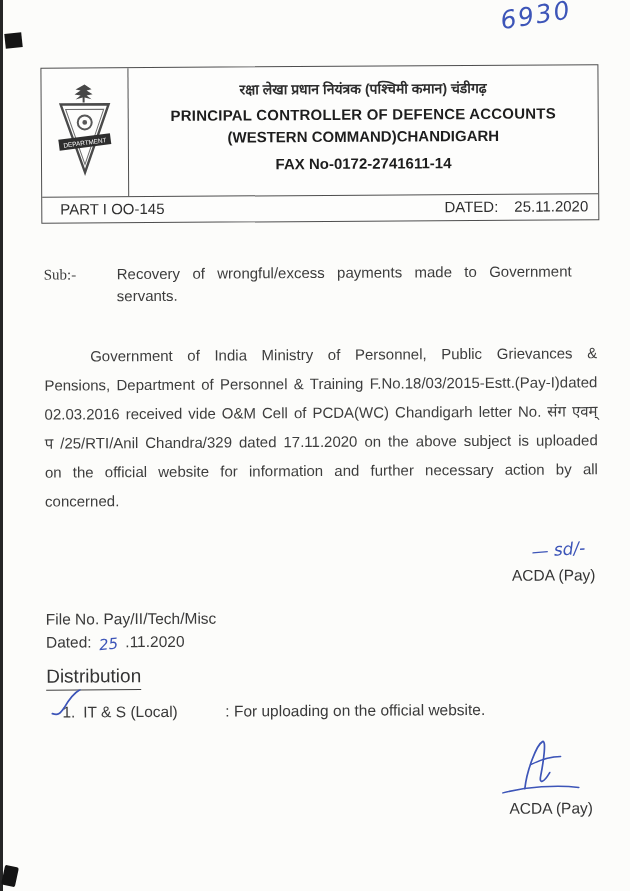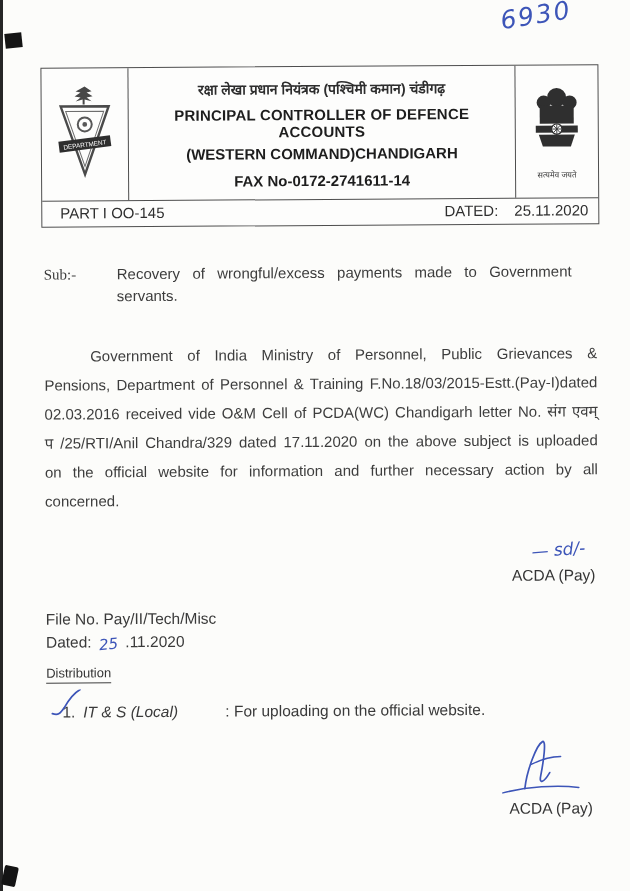--- a/index.html
+++ b/index.html
@@ -40,24 +40,24 @@
   .sub-text { width:455px; text-align:justify; }
 
   
   .body-par { position:absolute; left:42px; top:340px; width:553px; font-size:15px; line-height:29px; text-align:justify; text-indent:46px; word-spacing:1.5px; color:#3d3d3d; }
 
   
   .sd-line   { position:absolute; right:48px; top:541px; font-size:17px; transform:rotate(-4deg); }
   .acda-top  { position:absolute; right:38px; top:568px; font-size:15.5px; color:#353535; }
   .file-block { position:absolute; left:42px; top:606px; font-size:15.5px; line-height:23px; color:#3a3a3a; }
   .file-block .day { font-size:15px; display:inline-block; transform:rotate(-5deg) translateY(2px); margin:0 3px; }
-  .dist-heading { position:absolute; left:42px; top:664px; font-size:13px; color:#343434; border-bottom:1.6px solid #3f3f3f; padding-bottom:2px; }
+  .dist-heading { position:absolute; left:42px; top:664px; font-size:19px; color:#343434; border-bottom:1.6px solid #3f3f3f; padding-bottom:2px; }
   .dist-item { position:absolute; left:58px; top:702px; font-size:15.5px; color:#3a3a3a; }
   .dist-item .no { margin-right:8px; }
-  .dist-item .nm { display:inline-block; width:142px;font-style:italic; }
+  .dist-item .nm { display:inline-block; width:142px; }
   .tick-svg { position:absolute; left:-14px; top:-14px; }
   .sig-svg   { position:absolute; right:52px; top:736px; }
   .acda-bottom { position:absolute; right:42px; top:801px; font-size:15.5px; color:#353535; }
 </style>
 </head>
 <body>
 
 <div class="page">
 
   <div class="edge-left"></div>
@@ -85,33 +85,20 @@
           </svg>
         </div>
 
         <div class="center-cell">
           <div class="hindi">रक्षा लेखा प्रधान नियंत्रक (पश्चिमी कमान)  चंडीगढ़</div>
           <div class="org1">PRINCIPAL CONTROLLER OF DEFENCE ACCOUNTS</div>
           <div class="org2">(WESTERN COMMAND)CHANDIGARH</div>
           <div class="fax">FAX No-0172-2741611-14</div>
         </div>
 
-        <div class="emblem-cell right">
-          <svg width="58" height="82" viewBox="0 0 58 82">
-            <circle cx="29" cy="14" r="9.5" fill="#2f2f2f"></circle>
-            <circle cx="16" cy="19" r="7" fill="#2f2f2f"></circle>
-            <circle cx="42" cy="19" r="7" fill="#2f2f2f"></circle>
-            <path d="M12 22 h34 v18 h-34 z" fill="#2f2f2f"></path>
-            <rect x="8" y="42" width="42" height="7" fill="#2f2f2f"></rect>
-            <circle cx="29" cy="45.5" r="5.2" fill="#ffffff" stroke="#2f2f2f" stroke-width="1.4"></circle>
-            <path d="M29 41 v9 M24.8 45.5 h8.4 M26 42.2 l6 6.6 M32 42.2 l-6 6.6" stroke="#2f2f2f" stroke-width="0.9"></path>
-            <path d="M11 51 h36 l-4 12 h-28 z" fill="#2f2f2f"></path>
-          </svg>
-          <div class="motto">सत्यमेव जयते</div>
-        </div>
       </div>
 
       <div class="part-row">
         <div>PART I OO-145</div>
         <div class="dated-cell">
           <span>DATED:</span><span class="v">25.11.2020</span>
         </div>
       </div>
     </div>
 

